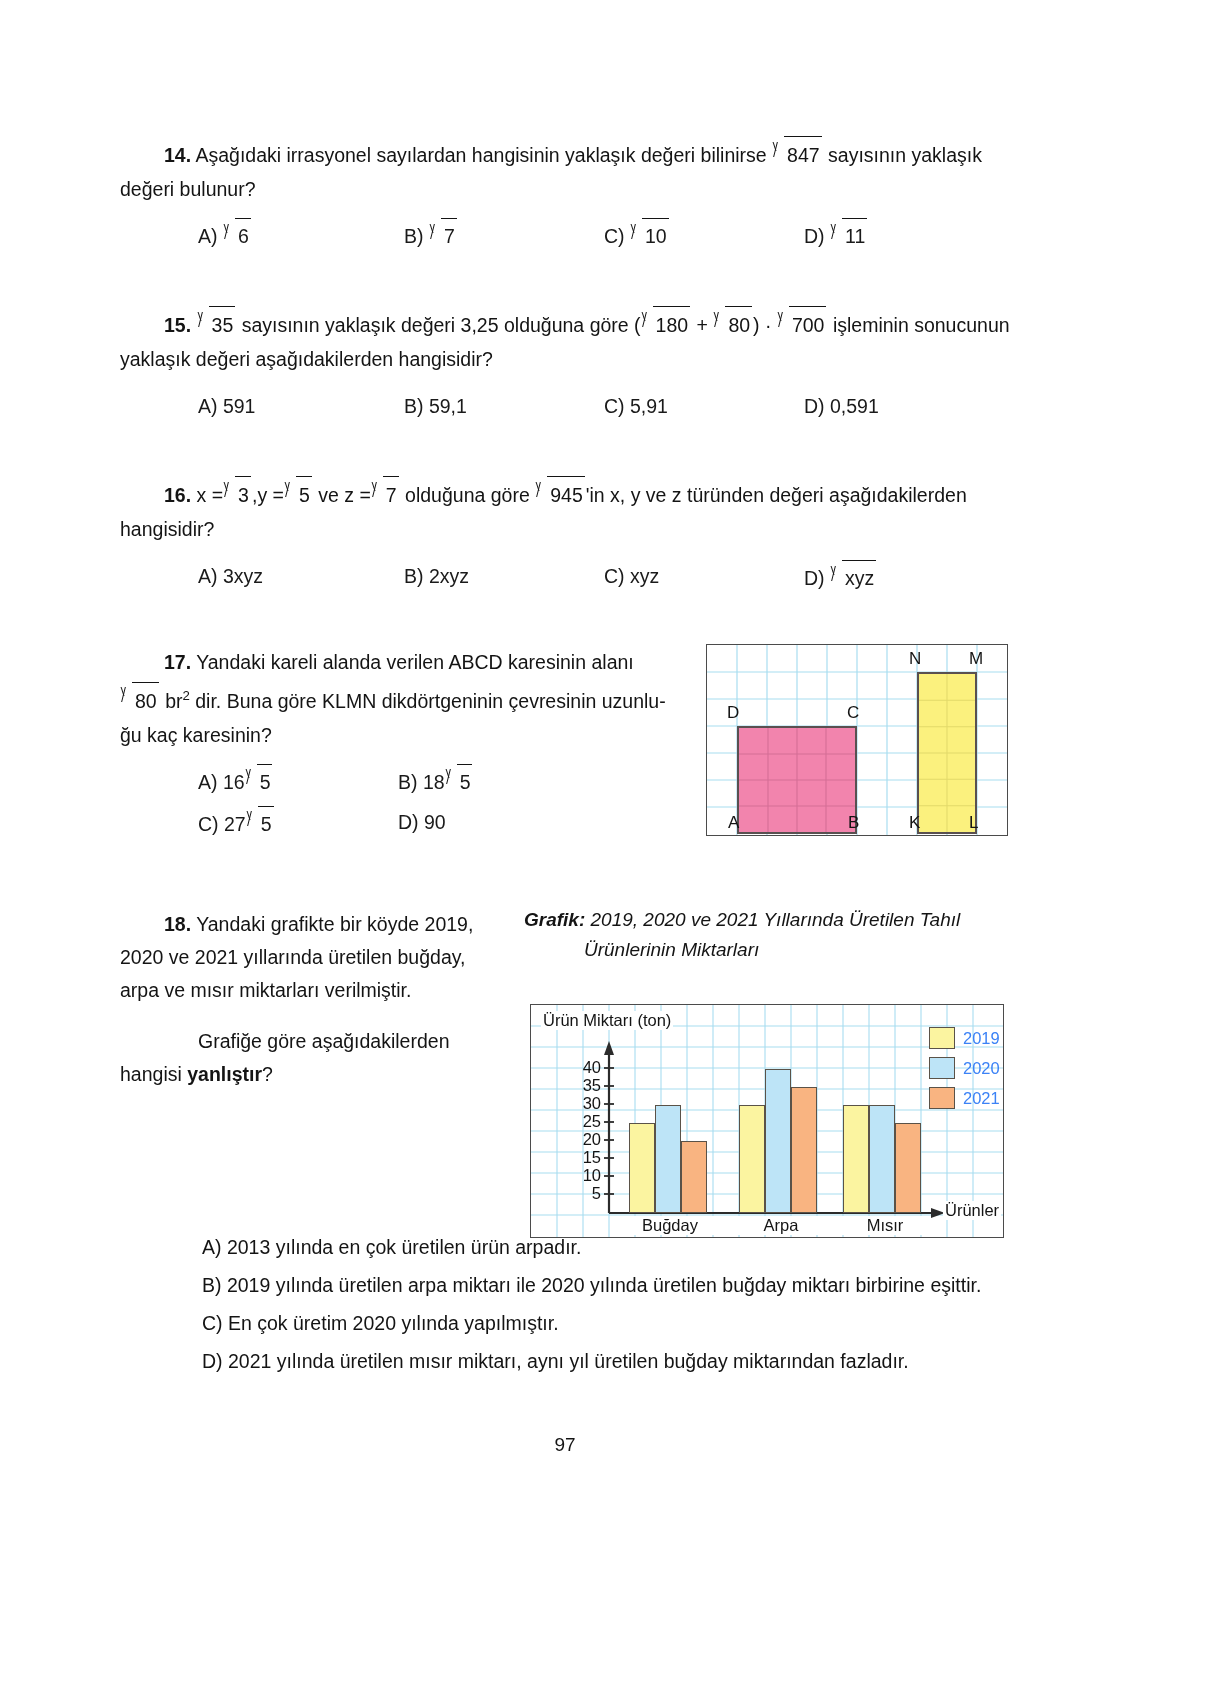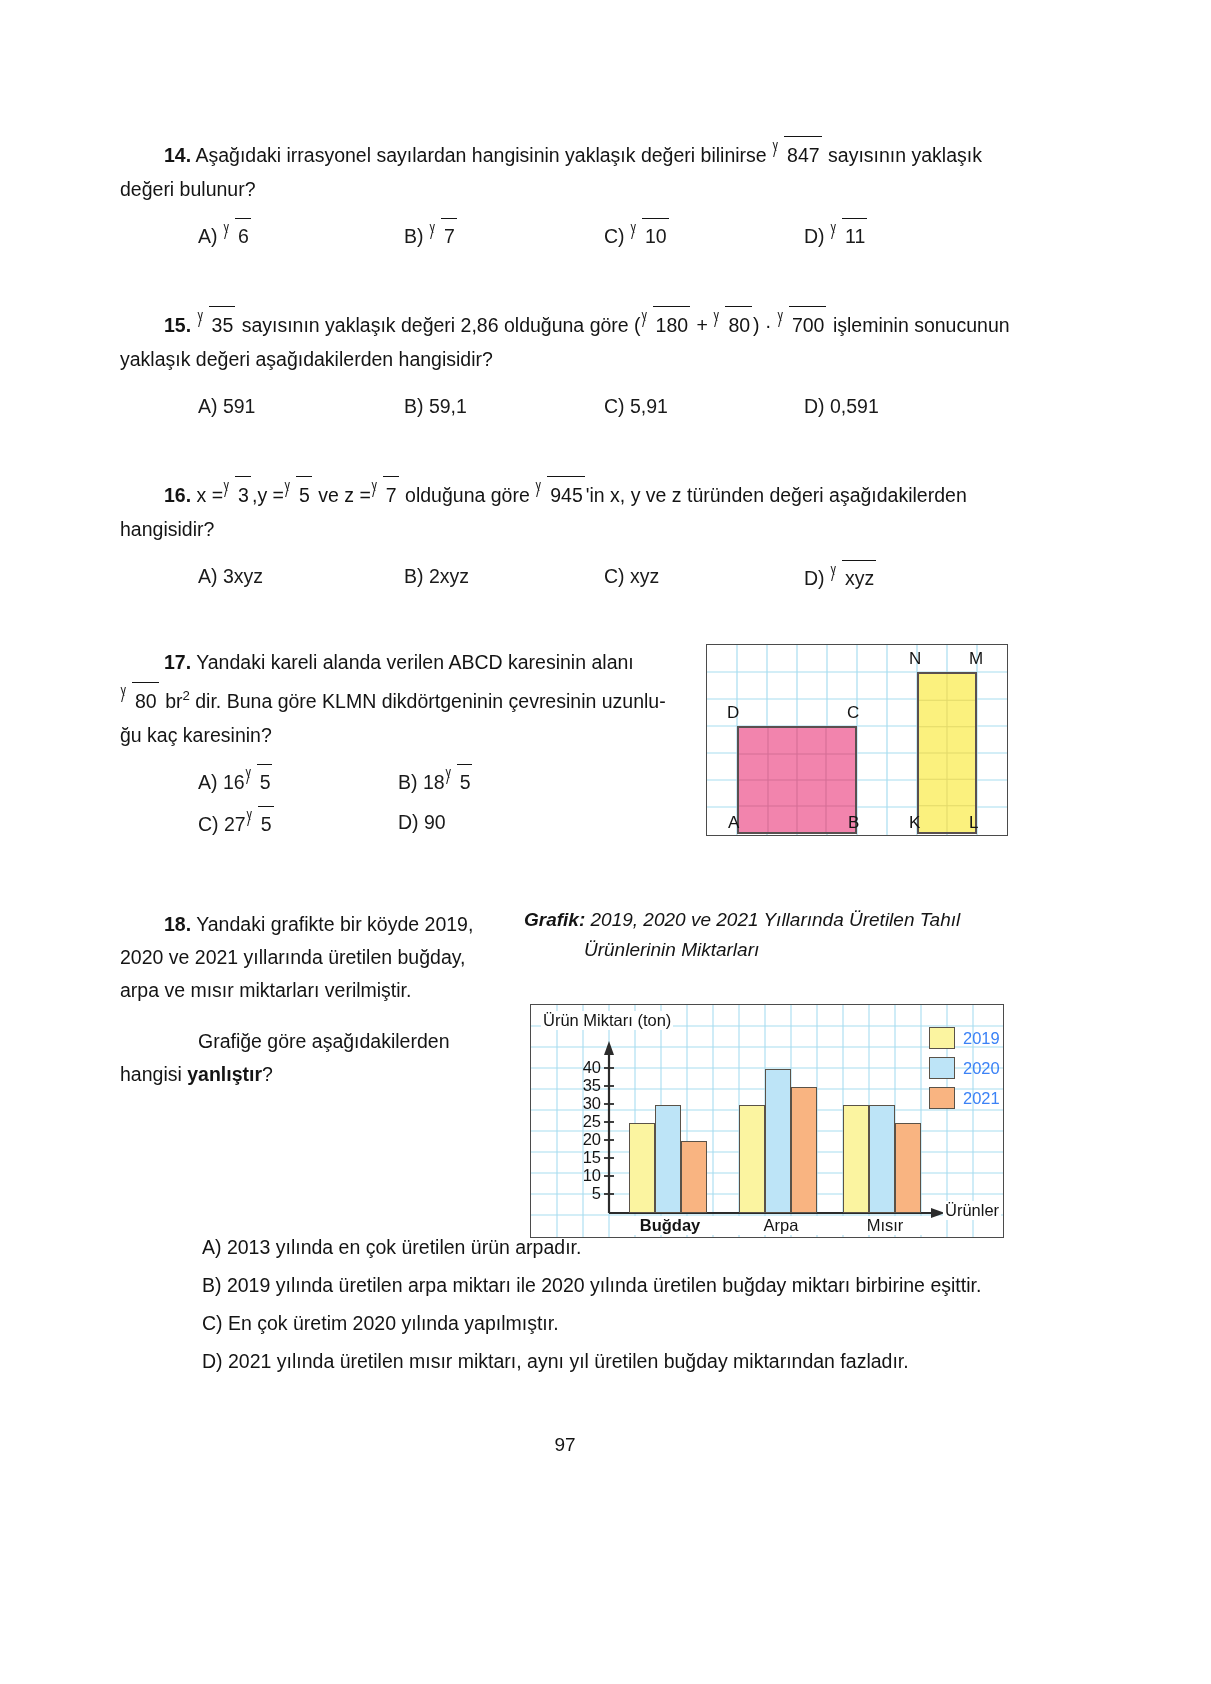--- a/index.html
+++ b/index.html
@@ -202,21 +202,21 @@
         <span>D)</span>
         <span class="sqrt"><span class="rad">11</span></span>
       </div>
     </div>
   </div>
 
   <div class="q-block" style="left:120px; top:306px; width:890px;">
     <div class="q-text">
       <span class="indent"></span><span class="q-num">15.</span>
       <span class="sqrt"><span class="rad">35</span></span>
-      <span>sayısının yaklaşık değeri 2,86 olduğuna göre</span>
+      <span>sayısının yaklaşık değeri 3,25 olduğuna göre</span>
       <span>(</span><span class="sqrt"><span class="rad">180</span></span>
       <span>+</span>
       <span class="sqrt"><span class="rad">80</span></span><span>)</span>
       <span>·</span>
       <span class="sqrt"><span class="rad">700</span></span>
       <span>işleminin sonucunun</span><br>
       <span>yaklaşık değeri aşağıdakilerden hangisidir?</span>
     </div>
     <div class="opt-row" style="margin-top:14px;">
       <div class="opt" style="width:206px; padding-left:78px;">
@@ -449,21 +449,21 @@
     <div class="bar" style="left:150px; top:136px; width:26px; height:72px; background:#f9b481;"></div>
 
     <div class="bar" style="left:208px; top:100px; width:26px; height:108px; background:#fbf4a0;"></div>
     <div class="bar" style="left:234px; top:64px; width:26px; height:144px; background:#bde4f7;"></div>
     <div class="bar" style="left:260px; top:82px; width:26px; height:126px; background:#f9b481;"></div>
 
     <div class="bar" style="left:312px; top:100px; width:26px; height:108px; background:#fbf4a0;"></div>
     <div class="bar" style="left:338px; top:100px; width:26px; height:108px; background:#bde4f7;"></div>
     <div class="bar" style="left:364px; top:118px; width:26px; height:90px; background:#f9b481;"></div>
 
-    <span class="cat-label" style="left:94px; top:211px; width:84px;font-weight:bold;">Buğday</span>
+    <span class="cat-label" style="left:94px; top:211px; width:84px;">Buğday</span>
     <span class="cat-label" style="left:205px; top:211px; width:84px;">Arpa</span>
     <span class="cat-label" style="left:309px; top:211px; width:84px;">Mısır</span>
 
     <div class="legend-item" style="left:398px; top:22px;">
       <span class="legend-swatch" style="background:#fbf4a0;"></span>
       <span class="legend-text">2019</span>
     </div>
     <div class="legend-item" style="left:398px; top:52px;">
       <span class="legend-swatch" style="background:#bde4f7;"></span>
       <span class="legend-text">2020</span>

